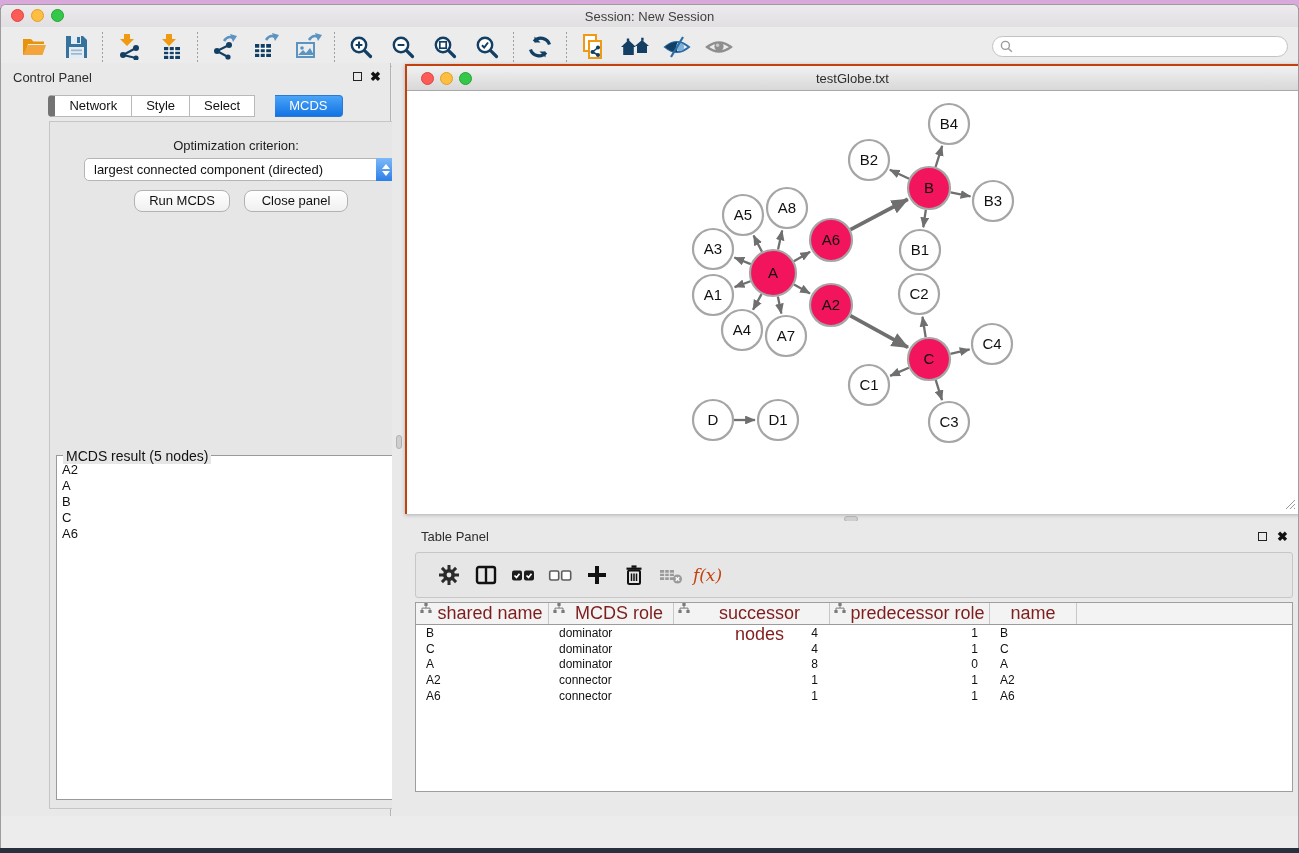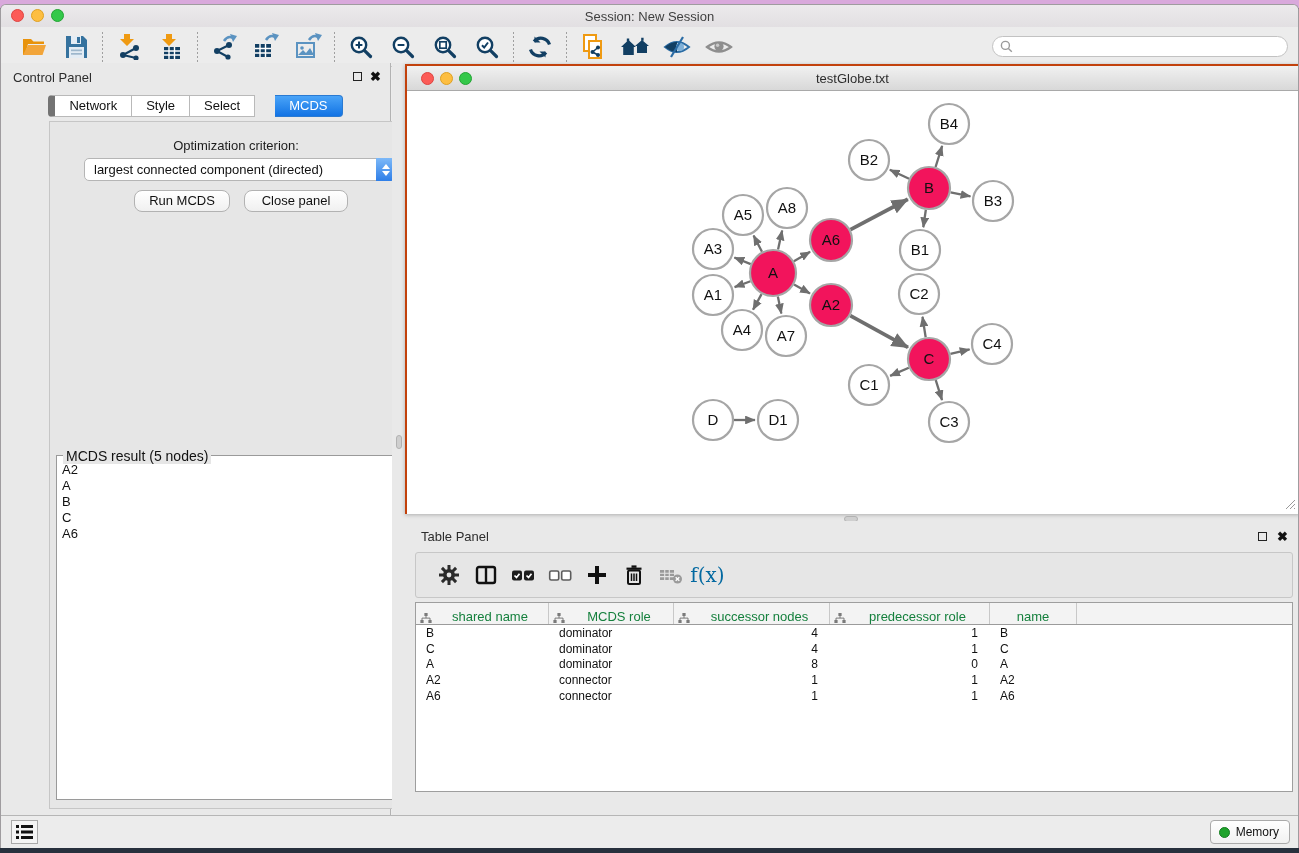--- a/index.html
+++ b/index.html
@@ -84,25 +84,25 @@
 
   
   .table-panel { position:absolute; left:404px; top:516px; width:895px; height:295px; background:#e9e9e9; }
   .tp-header { position:absolute; left:0; top:0; width:100%; height:26px; }
   .tp-header .panel-title { position:absolute; left:16px; top:8px; }
   .tp-header .float-icon { position:absolute; right:33px; top:11px; }
   .tp-header .close-icon { position:absolute; right:12px; top:11px; }
   .tp-toolbar { position:absolute; left:10px; top:31px; width:878px; height:46px; background:#e6e6e6;
                 border:1px solid #c7c7c7; border-radius:3px; display:flex; align-items:center; padding-left:14px; }
   .tp-btn { width:37px; height:34px; display:flex; align-items:center; justify-content:center; flex:0 0 auto; }
-  .fx { font-family:"DejaVu Serif", serif; font-size:20px; color:#0369a1; }
+  .fx { font-family:"DejaVu Serif", serif; font-style:italic; font-size:17px; color:#c2410c; }
 
   .tbl { position:absolute; left:10px; top:81px; width:878px; height:190px; background:#fff; border:1px solid #9e9e9e; overflow:hidden; }
   .tbl-head { display:flex; height:22px; background:#f3f3f3; border-bottom:1px solid #9b9b9b; }
-  .th { display:flex; align-items:flex-end; border-right:1px solid #c8c8c8; font-size:13px; color:#15803d; padding:0 4px; }
+  .th { display:flex; align-items:flex-start; border-right:1px solid #c8c8c8; font-size:18px; color:#7f1d1d; padding:0 4px; }
   .th:last-child { border-right:none; }
   .th .th-label { flex:1; text-align:center; }
   .tr { display:flex; height:15.7px; align-items:center; }
   .td { font-size:12px; color:#111; overflow:hidden; white-space:nowrap; }
 
   .table-tabs { position:absolute; left:0; top:273px; width:100%; display:flex; justify-content:center; }
   .table-tabs .seg { border-radius:0; }
   .table-tabs .seg:first-child { border-radius:5px 0 0 5px; }
   .table-tabs .seg:last-child { border-radius:0 5px 5px 0; }
 
@@ -545,32 +545,14 @@
             <div class="td" style="width: 125px; text-align: left; padding: 0px 0px 0px 10px;">connector</div>
             <div class="td" style="width: 156px; text-align: right; padding: 0px 12px 0px 0px;">1</div>
             <div class="td" style="width: 160px; text-align: right; padding: 0px 12px 0px 0px;">1</div>
             <div class="td" style="width: 87px; text-align: left; padding: 0px 0px 0px 10px;">A6</div>
             <div class="td" style="width: 215px; text-align: left; padding: 0px 0px 0px 10px;"></div>
           </div>
         </div>
     </div>
   </div>
 
-  <div class="statusbar">
-    <div class="list-btn">
-      <svg class="icon" width="19" height="16" viewBox="0 0 19 16">
-        <g fill="#111">
-          <rect x="1" y="1" width="3" height="3"></rect>
-            <rect x="6" y="1" width="12" height="3"></rect>
-          <rect x="1" y="6.5" width="3" height="3"></rect>
-            <rect x="6" y="6.5" width="12" height="3"></rect>
-          <rect x="1" y="12" width="3" height="3"></rect>
-            <rect x="6" y="12" width="12" height="3"></rect>
-        </g>
-      </svg>
-    </div>
-    <div class="memory-btn">
-      <span class="memory-dot"></span>
-      <span>Memory</span>
-    </div>
-  </div>
 
 </div>
 
 </body></html>

